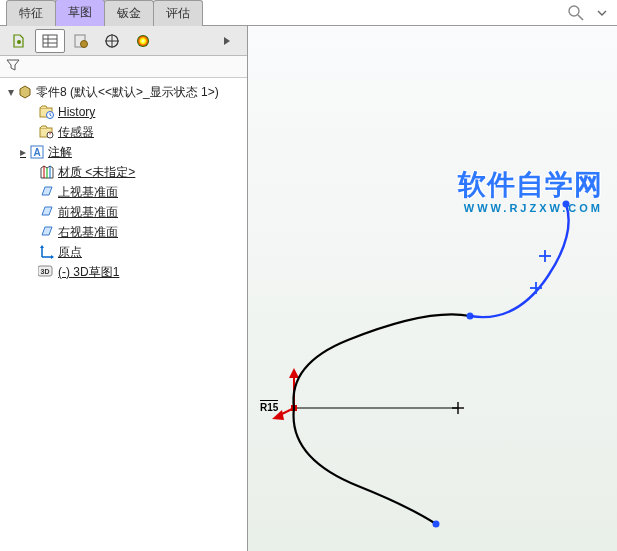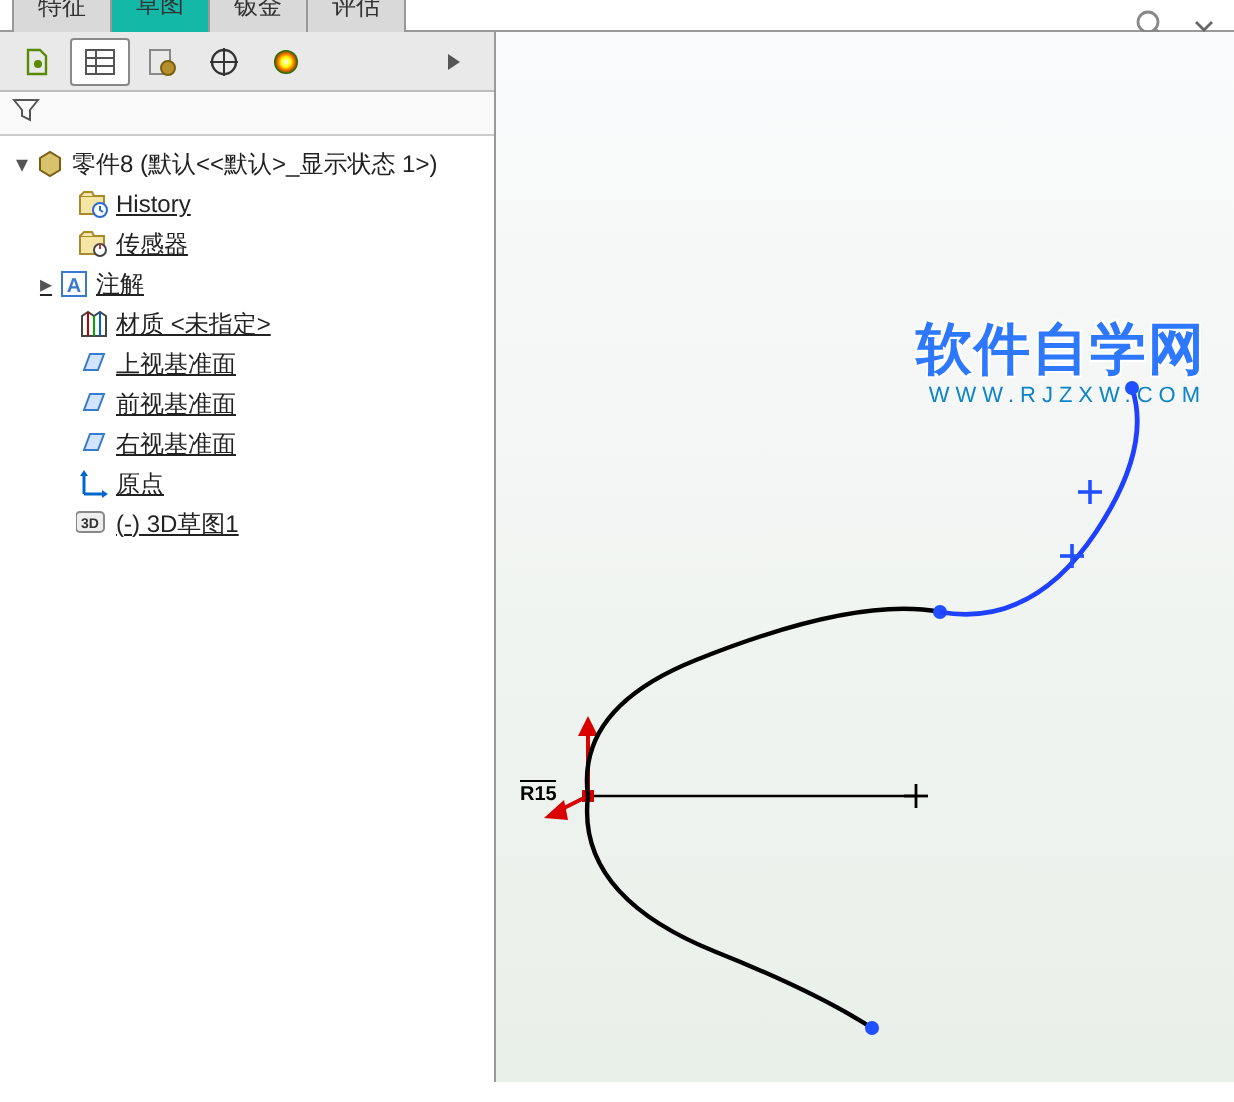--- a/index.html
+++ b/index.html
@@ -8,41 +8,41 @@
     font-size: 12px;
     background: #fff;
     width: 617px;
     height: 551px;
     overflow: hidden;
     position: relative;
   }
   .tabbar {
     display: flex;
     align-items: flex-end;
-    height: 16px;
+    height: 26px;
     background: #fff;
     border-bottom: 1px solid #999;
     padding-left: 6px;
     gap: 0;
   }
   .tab {
     padding: 4px 12px;
     border: 1px solid #999;
     border-bottom: none;
     background: #d9d9d9;
     color: #333;
     margin-right: -1px;
     border-top-left-radius: 3px;
     border-top-right-radius: 3px;
     cursor: pointer;
     position: relative;
     top: 1px;
   }
   .tab.active {
-    background: #14b8a6;
+    background: #c4b5fd;
     padding-bottom: 5px;
     z-index: 2;
   }
   .header-right {
     position: absolute;
     right: 8px;
     top: 4px;
     display: flex;
     gap: 10px;
   }
@@ -142,21 +142,21 @@
     font-weight: 900;
     color: #2e78ff;
     text-shadow: -1px -1px 0 #fff, 1px -1px 0 #fff, -1px 1px 0 #fff, 1px 1px 0 #fff;
     letter-spacing: 1px;
     font-family: Liberation Mono, monospace;
   }
   .wm-sub {
     font-size: 11px;
     color: #0d84c8;
     letter-spacing: 3px;
-    font-weight: normal;
+    font-weight: bold;
     margin-top: -2px;
   }
   .sketch {
     position: absolute;
     left: 0; top: 0; right: 0; bottom: 0;
   }
   .dim-label {
     position: absolute;
     left: 12px;
     top: 374px;

